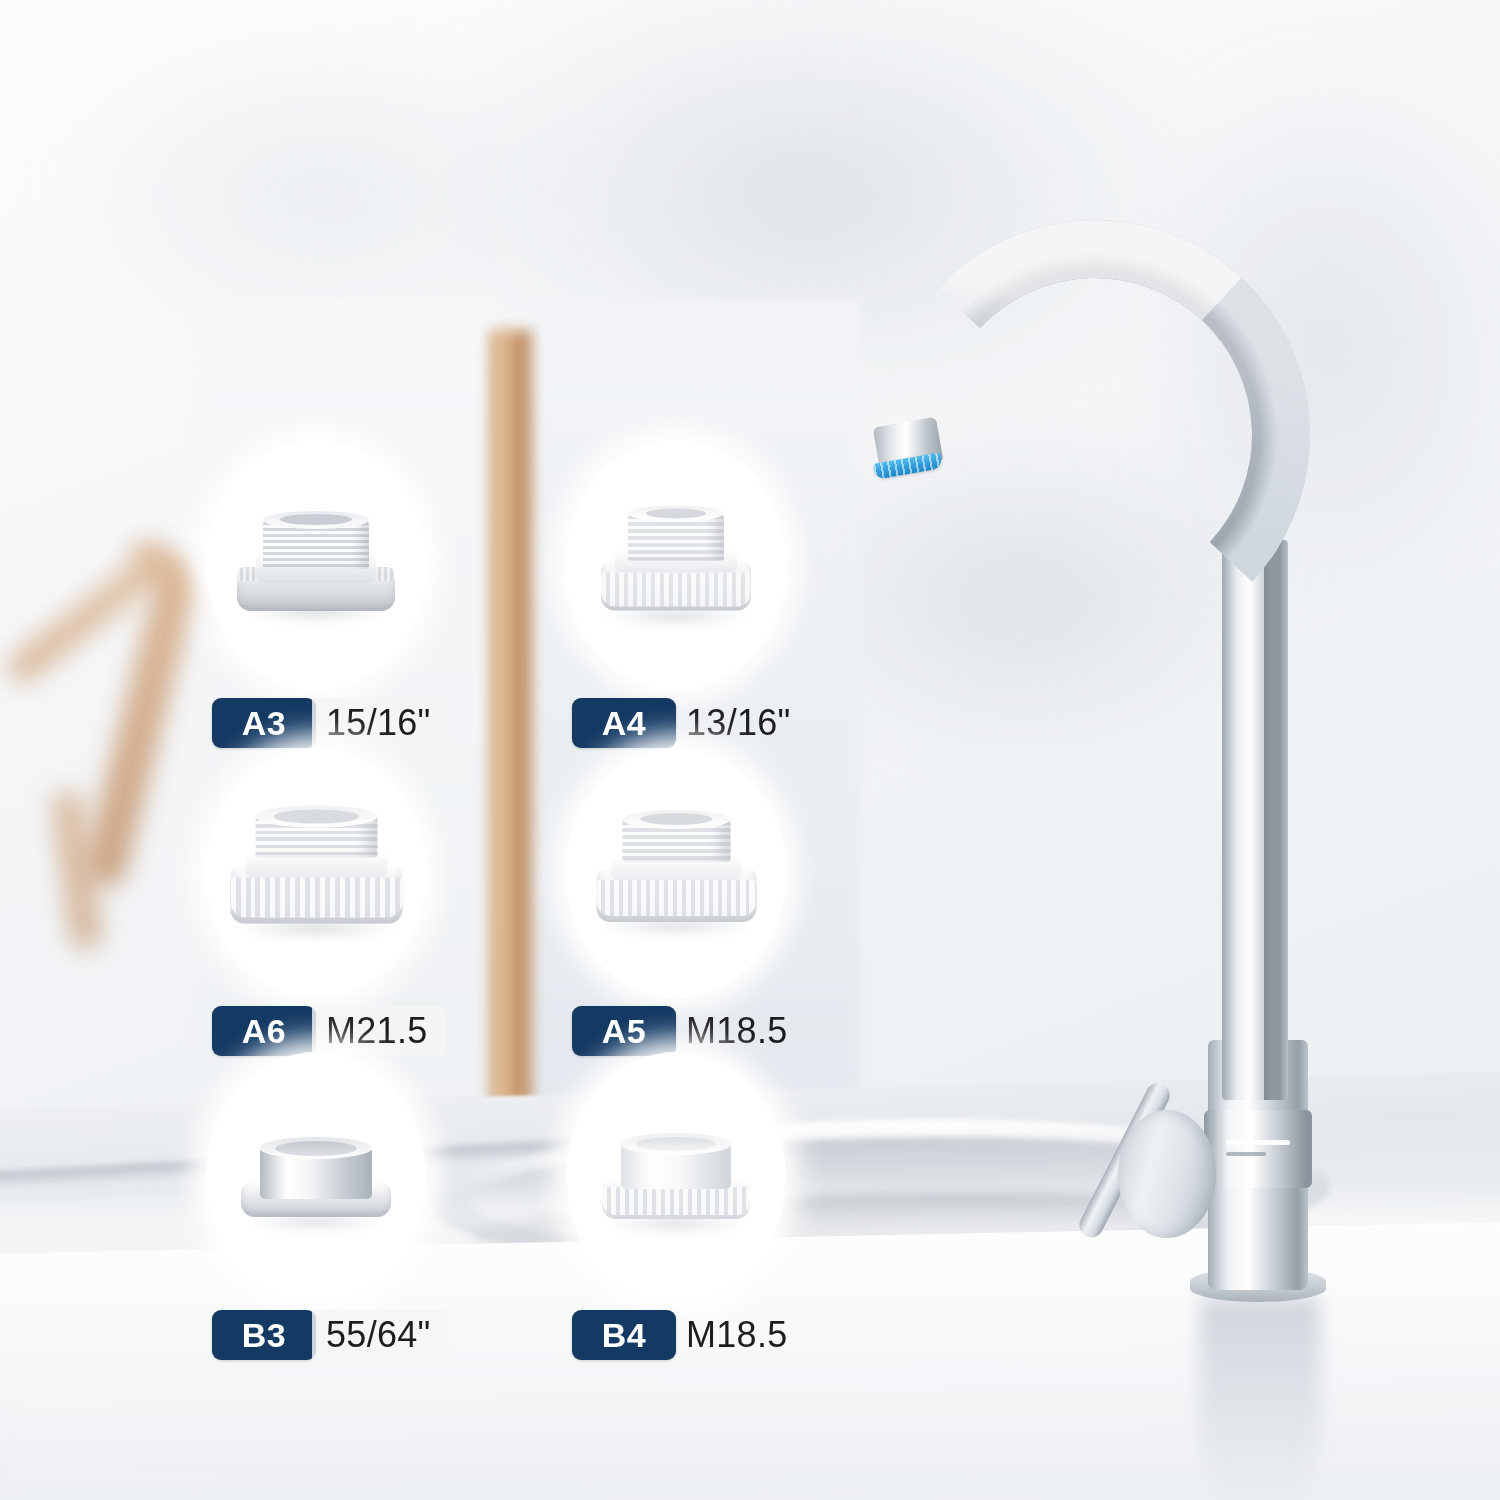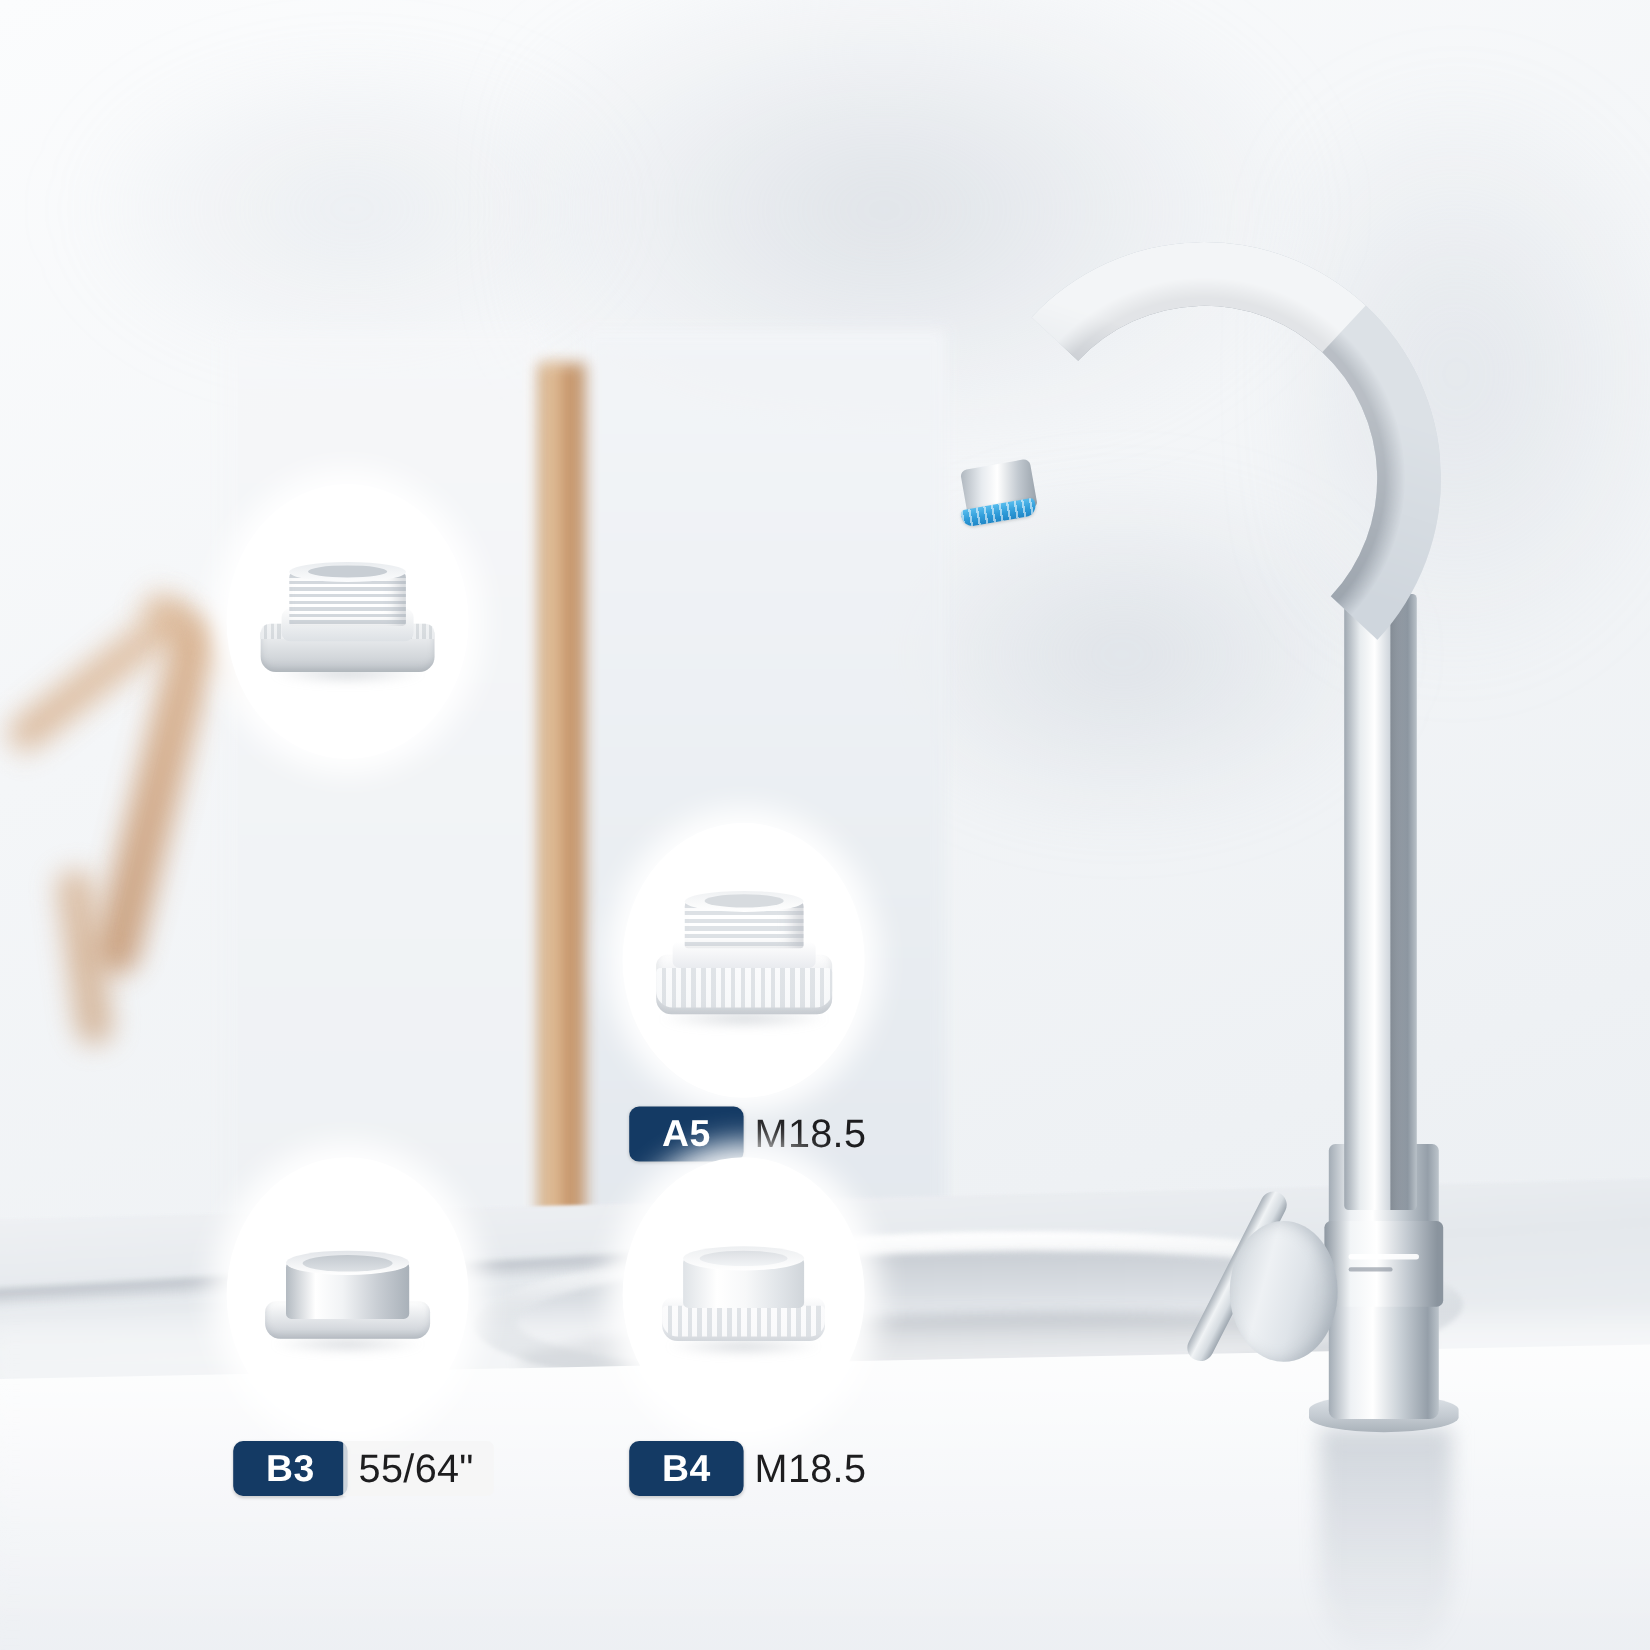--- a/index.html
+++ b/index.html
@@ -245,23 +245,81 @@
             background:linear-gradient(180deg,#fdfdfd,#dde1e5);border-radius:8px;"></div>
           <div class="p-thread" style="width:106px;height:50px;top:14px;
             background:repeating-linear-gradient(180deg,#ffffff 0 3px,#d4d9de 3px 6px);
             box-shadow:inset -8px 0 12px rgba(150,158,168,.4);"></div>
           <div class="p-thread" style="width:106px;height:18px;top:6px;
             background:linear-gradient(180deg,#e9ecef,#fbfcfd);border-radius:50%/50%;"></div>
           <div class="p-thread" style="width:72px;height:11px;top:9px;
             background:#c8ced4;border-radius:50%/50%;"></div>
         </div>
       </div>
-    </div>
-
-
+      <div class="label-row" style="left:12px;top:258px;">
+        <div class="badge">A3</div>
+        <div class="size">15/16"</div>
+      </div>
+    </div>
+
+    <div class="cell" style="left:560px;top:440px;">
+      <div class="bubble">
+        <div class="bubble-bg"></div>
+        <div class="part" style="width:170px;height:125px;">
+          <div class="shadow-ell" style="width:150px;height:20px;top:104px;"></div>
+          <div class="p-base" style="width:150px;height:50px;top:58px;
+            background:linear-gradient(180deg,#ffffff 0%,#f3f4f6 25%,#e2e5e8 72%,#d3d7db 100%);
+            box-shadow:inset 0 -4px 7px rgba(160,166,175,.3);"></div>
+          <div class="p-base" style="width:150px;height:34px;top:70px;
+            background:repeating-linear-gradient(90deg,#fbfbfc 0 5px,#dfe2e6 5px 9px);
+            border-radius:4px 4px 14px 14px;opacity:.85;"></div>
+          <div class="p-base" style="width:122px;height:22px;top:48px;
+            background:linear-gradient(180deg,#fefefe,#e8eaee);border-radius:6px;"></div>
+          <div class="p-thread" style="width:96px;height:48px;top:10px;
+            background:repeating-linear-gradient(180deg,#ffffff 0 3px,#dfe2e6 3px 7px);
+            box-shadow:inset -9px 0 12px rgba(170,176,184,.45);"></div>
+          <div class="p-thread" style="width:96px;height:16px;top:3px;
+            background:linear-gradient(180deg,#f0f1f3,#ffffff);border-radius:50%/50%;"></div>
+          <div class="p-thread" style="width:60px;height:10px;top:6px;
+            background:#d5d9dd;border-radius:50%/50%;"></div>
+        </div>
+      </div>
+      <div class="label-row" style="left:12px;top:258px;">
+        <div class="badge">A4</div>
+        <div class="size plain">13/16"</div>
+      </div>
+    </div>
+
+    <div class="cell" style="left:200px;top:748px;">
+      <div class="bubble">
+        <div class="bubble-bg"></div>
+        <div class="part" style="width:185px;height:135px;">
+          <div class="shadow-ell" style="width:165px;height:22px;top:112px;"></div>
+          <div class="p-base" style="width:172px;height:58px;top:60px;
+            background:linear-gradient(180deg,#ffffff 0%,#f4f5f7 22%,#e3e6ea 70%,#d4d8dd 100%);
+            box-shadow:inset 0 -5px 8px rgba(160,166,175,.32);"></div>
+          <div class="p-base" style="width:172px;height:40px;top:72px;
+            background:repeating-linear-gradient(90deg,#fcfcfd 0 5px,#dde1e5 5px 10px);
+            border-radius:4px 4px 16px 16px;opacity:.9;"></div>
+          <div class="p-base" style="width:142px;height:26px;top:46px;
+            background:linear-gradient(180deg,#ffffff,#e9ebee);border-radius:7px;"></div>
+          <div class="p-thread" style="width:122px;height:44px;top:8px;
+            background:repeating-linear-gradient(180deg,#ffffff 0 3px,#dde1e5 3px 7px);
+            box-shadow:inset -11px 0 14px rgba(168,174,182,.45);"></div>
+          <div class="p-thread" style="width:122px;height:22px;top:0px;
+            background:linear-gradient(180deg,#eef0f2,#ffffff);border-radius:50%/50%;"></div>
+          <div class="p-thread" style="width:86px;height:14px;top:4px;
+            background:#d8dce0;border-radius:50%/50%;"></div>
+        </div>
+      </div>
+      <div class="label-row" style="left:12px;top:258px;">
+        <div class="badge">A6</div>
+        <div class="size">M21.5</div>
+      </div>
+    </div>
 
     <div class="cell" style="left:560px;top:748px;">
       <div class="bubble">
         <div class="bubble-bg"></div>
         <div class="part" style="width:175px;height:130px;">
           <div class="shadow-ell" style="width:155px;height:20px;top:108px;"></div>
           <div class="p-base" style="width:160px;height:54px;top:60px;
             background:linear-gradient(180deg,#ffffff 0%,#f3f4f6 24%,#e2e5e9 72%,#d3d7dc 100%);
             box-shadow:inset 0 -5px 8px rgba(162,168,177,.3);"></div>
           <div class="p-base" style="width:160px;height:36px;top:72px;

